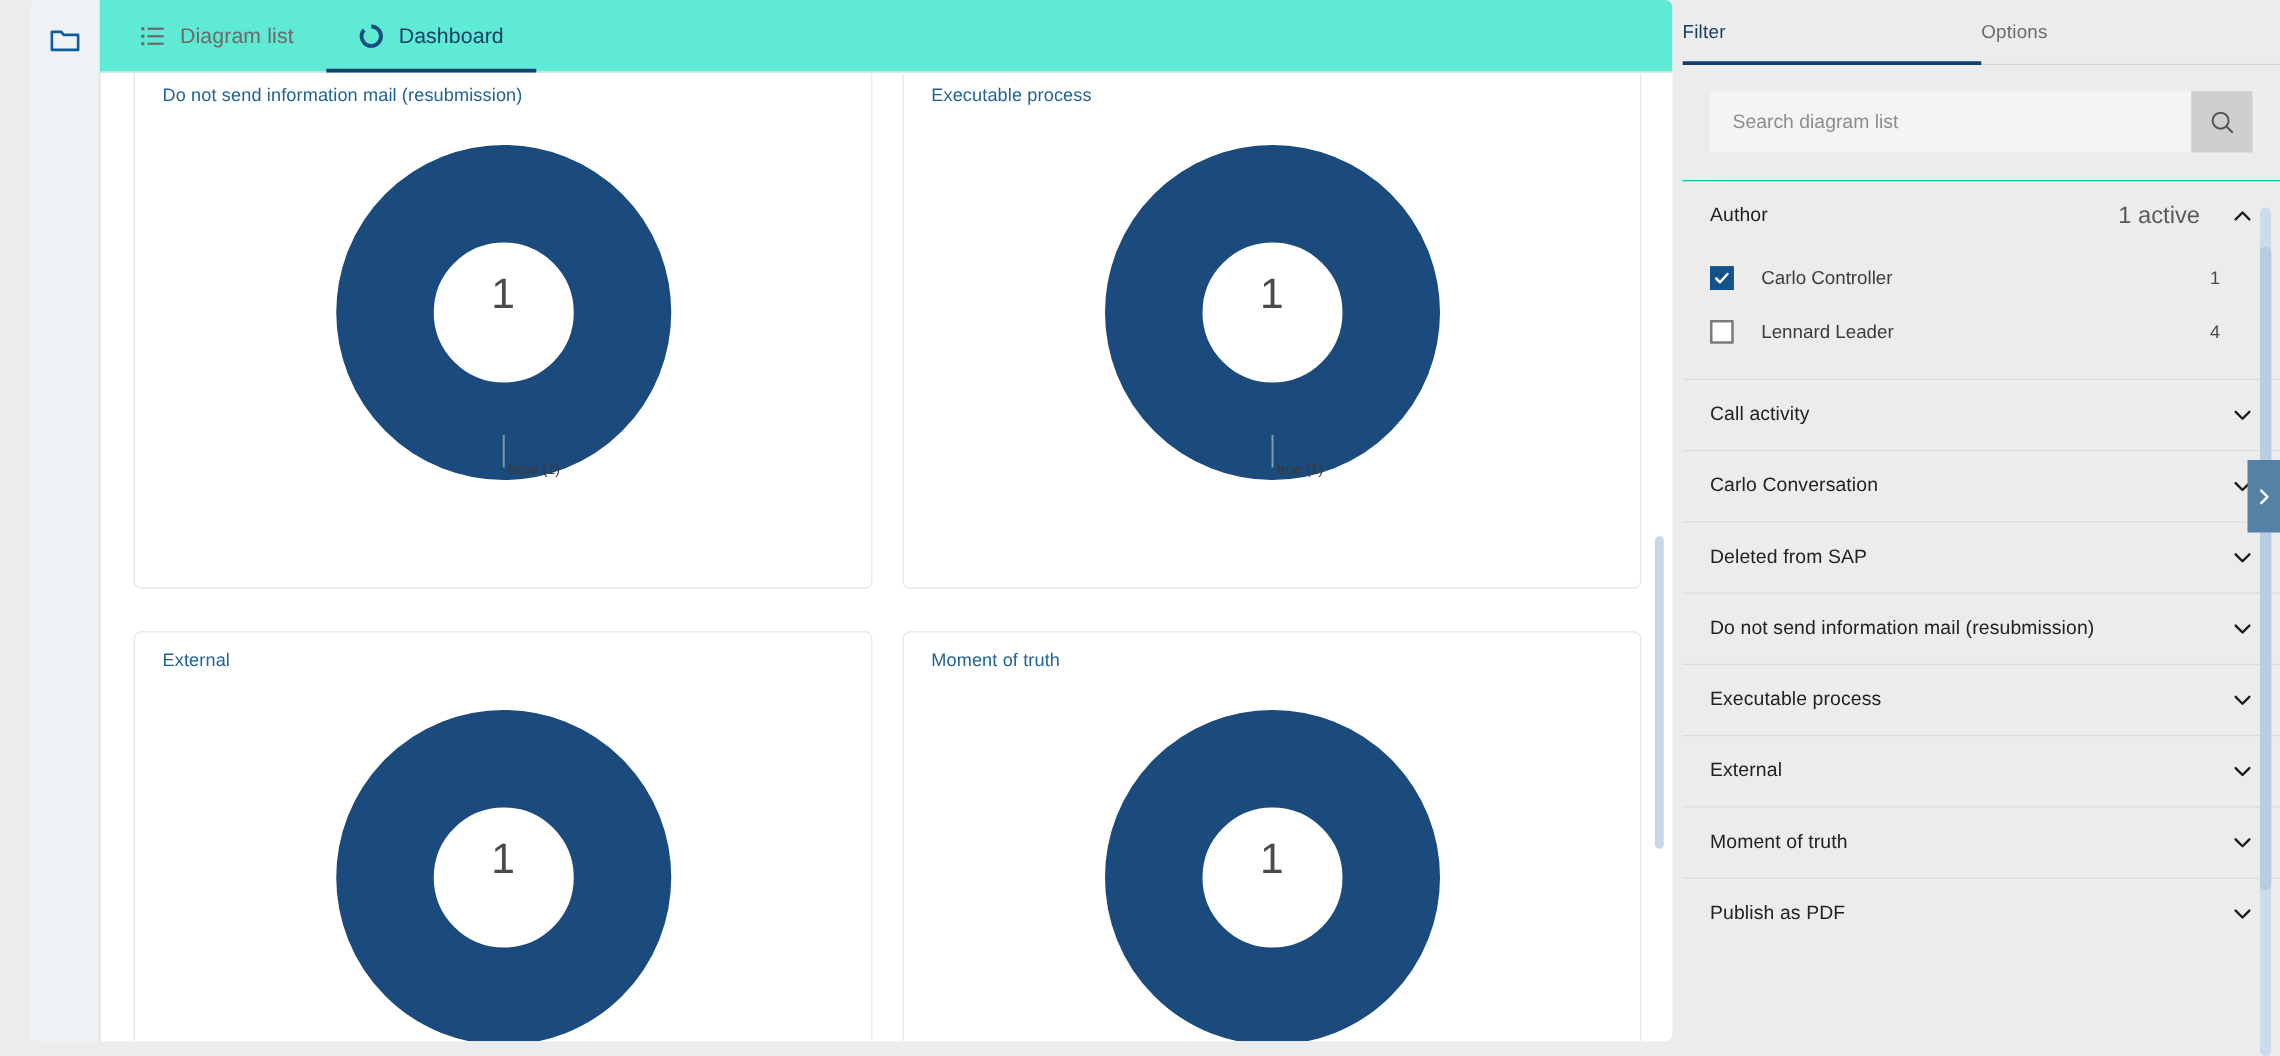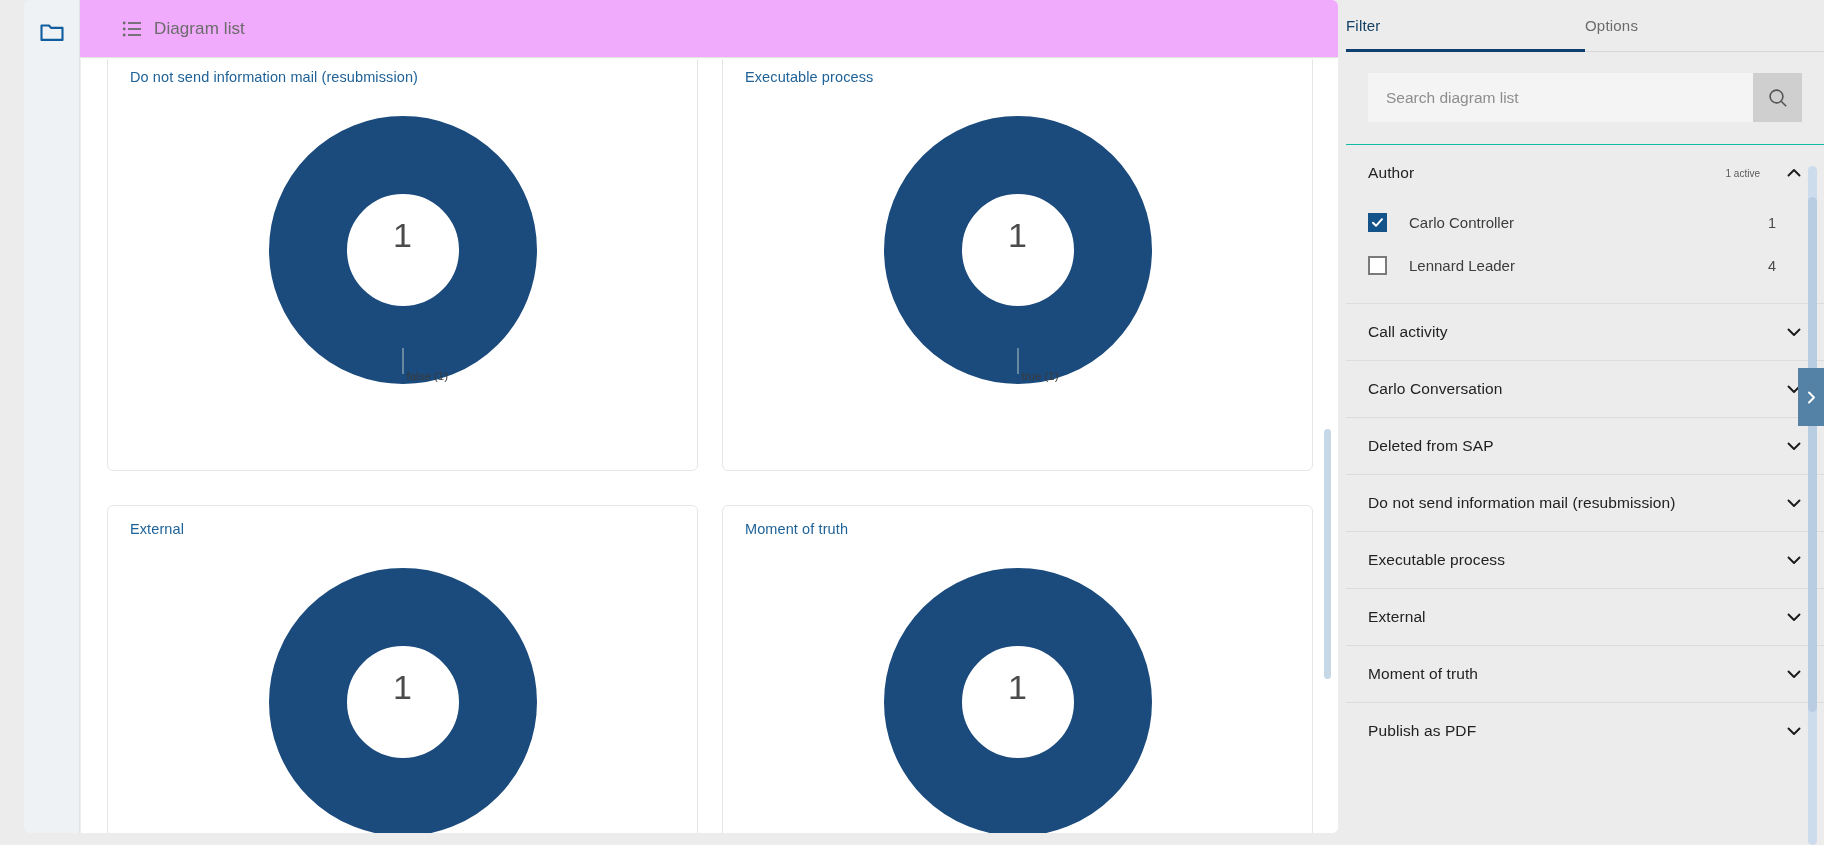--- a/index.html
+++ b/index.html
@@ -42,24 +42,24 @@
     background: #ffffff;
     border-top-right-radius: 6px;
     border-bottom-right-radius: 6px;
     overflow: hidden;
   }
 
   
   #tabbar {
     position: relative;
     height: 58px;
-    background: #f0abfc;
+    background: #5eead4;
     border-bottom: 1px solid #e3e3e3;
     display: flex; align-items: stretch;
-    padding-left: 16px;
+    padding-left: 6px;
   }
   .tab {
     display: flex; align-items: center; gap: 12px;
     padding: 0 26px;
     height: 100%;
     cursor: pointer;
     position: relative;
     font-size: 17px;
     color: #6b6b6b;
     letter-spacing: .1px;
@@ -207,21 +207,21 @@
     padding: 0 22px 0 22px;
     cursor: pointer;
   }
   .fhead .fname {
     flex: 1 1 auto;
     font-size: 15.5px;
     color: #222;
     letter-spacing: .1px;
   }
   .fhead .fcount {
-    font-size: 10px;
+    font-size: 19px;
     color: #5a5a5a;
     margin-right: 26px;
   }
   .chev { width: 16px; height: 16px; flex: 0 0 16px; }
 
   .fbody { padding: 0 0 16px 0; }
   .frow {
     height: 43px;
     display: flex; align-items: center;
     padding: 0 22px 0 22px;
@@ -292,20 +292,27 @@
       <div class="tab">
         <svg class="tab-icon" viewBox="0 0 20 20">
           <circle cx="2.2" cy="4" r="1.4" fill="#6b6b6b"></circle>
           <circle cx="2.2" cy="10" r="1.4" fill="#6b6b6b"></circle>
           <circle cx="2.2" cy="16" r="1.4" fill="#6b6b6b"></circle>
           <rect x="6" y="3.1" width="13" height="1.8" fill="#6b6b6b"></rect>
           <rect x="6" y="9.1" width="13" height="1.8" fill="#6b6b6b"></rect>
           <rect x="6" y="15.1" width="13" height="1.8" fill="#6b6b6b"></rect>
         </svg>
         <span>Diagram list</span>
+      </div>
+      <div class="tab active">
+        <svg class="tab-icon" viewBox="0 0 20 20">
+          <path d="M10 2.2 A7.8 7.8 0 0 1 10 17.8" fill="none" stroke="#1a4e82" stroke-width="3.1"></path>
+          <path d="M10 17.8 A7.8 7.8 0 0 1 4.2 4.9" fill="none" stroke="#1a4e82" stroke-width="3.1"></path>
+        </svg>
+        <span>Dashboard</span>
       </div>
     </div>
 
     <div id="board-clip">
       <div id="board">
 
         <div class="card-row">
 
           <div class="card">
             <div class="card-title">Do not send information mail (resubmission)</div>

